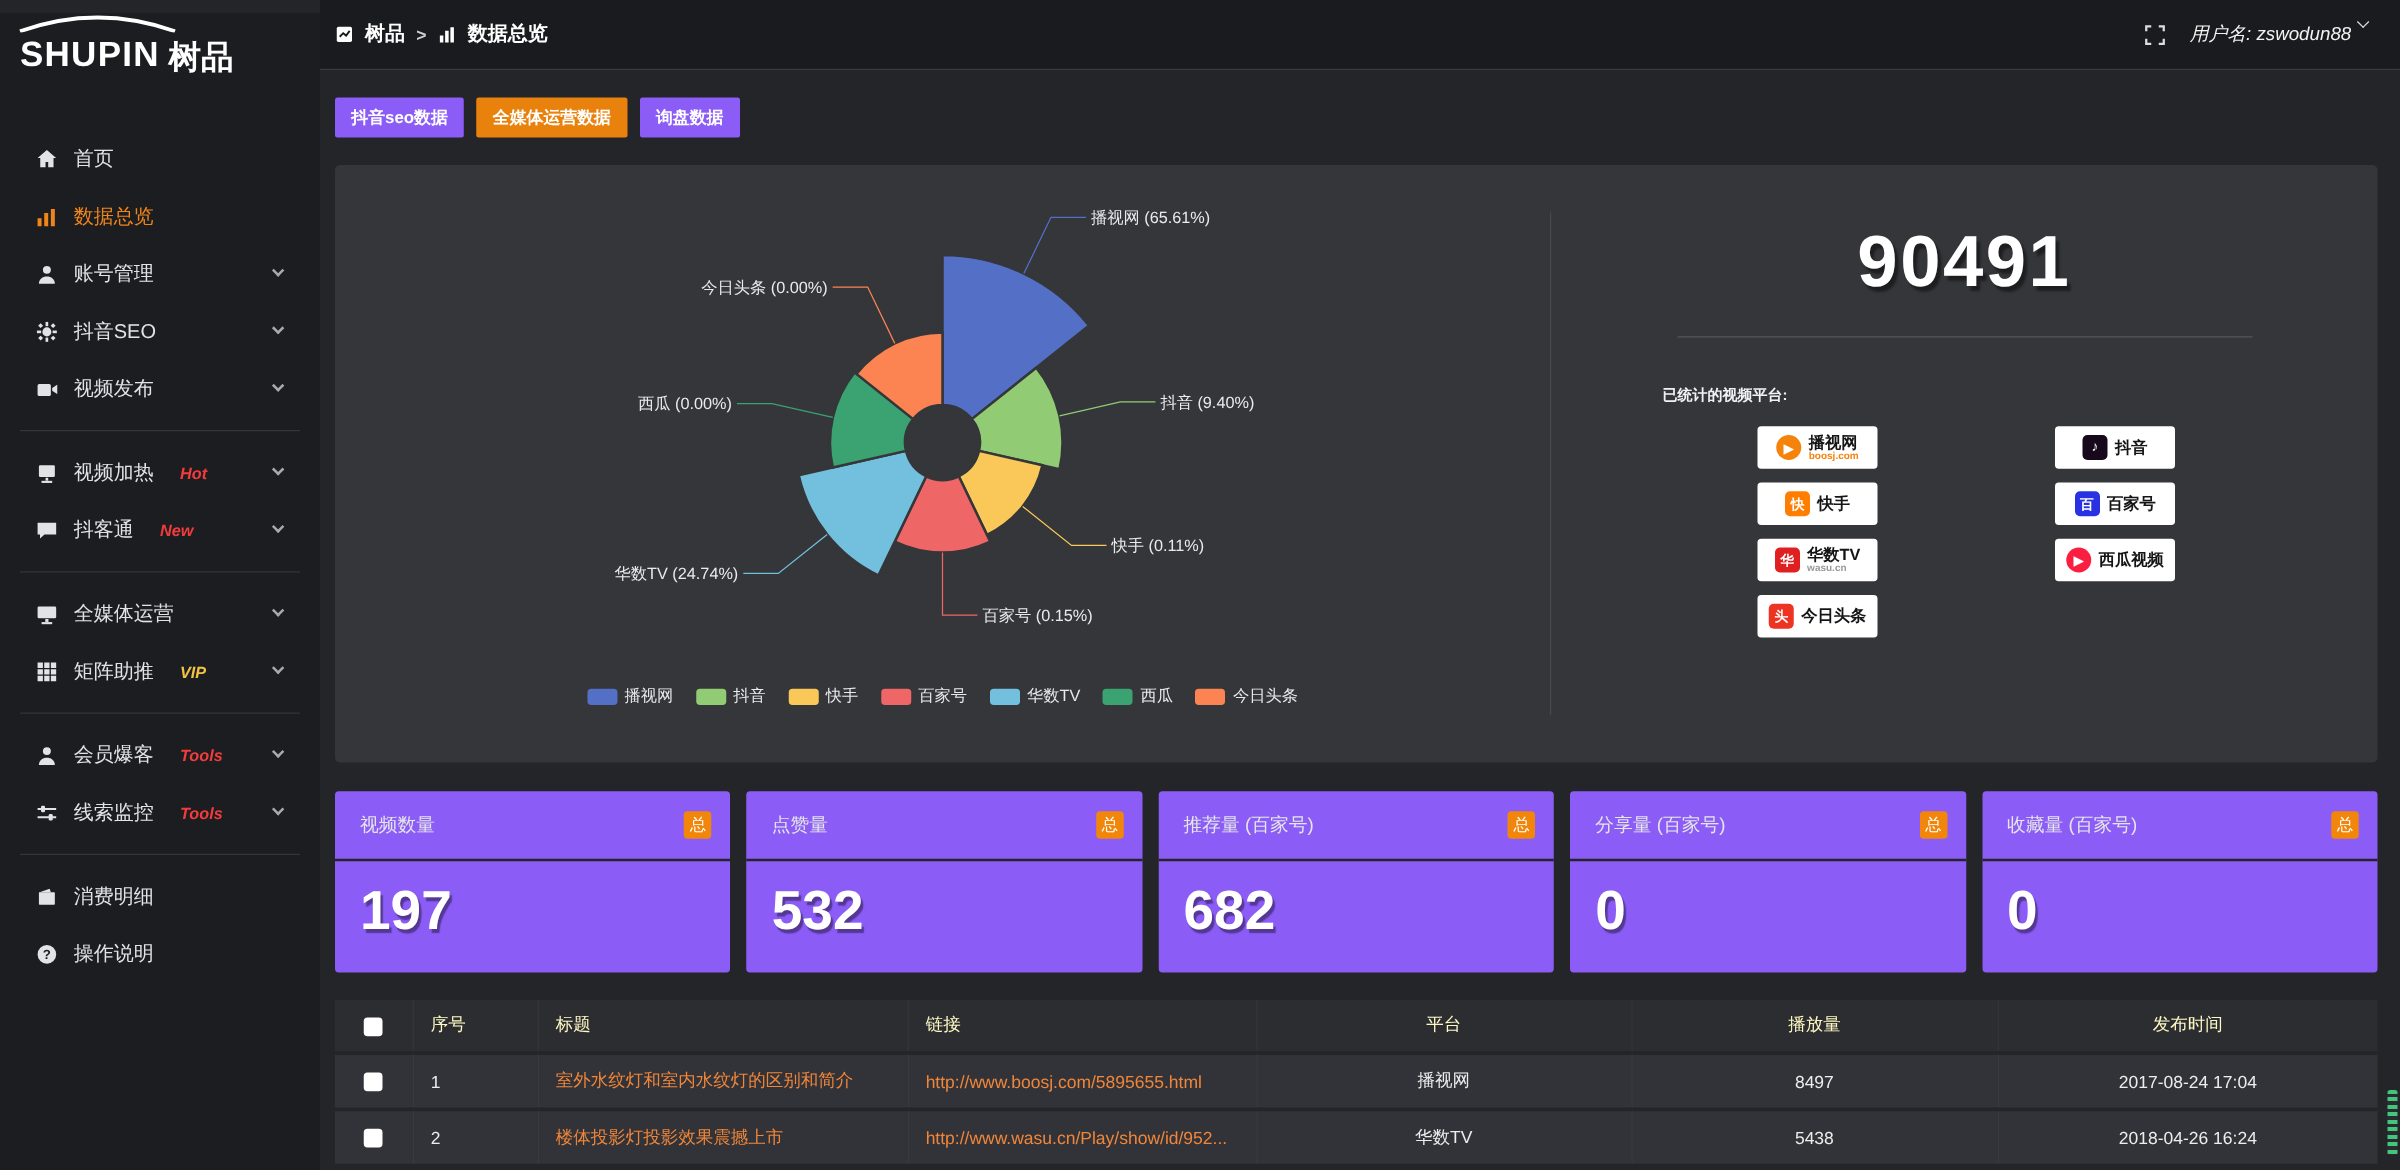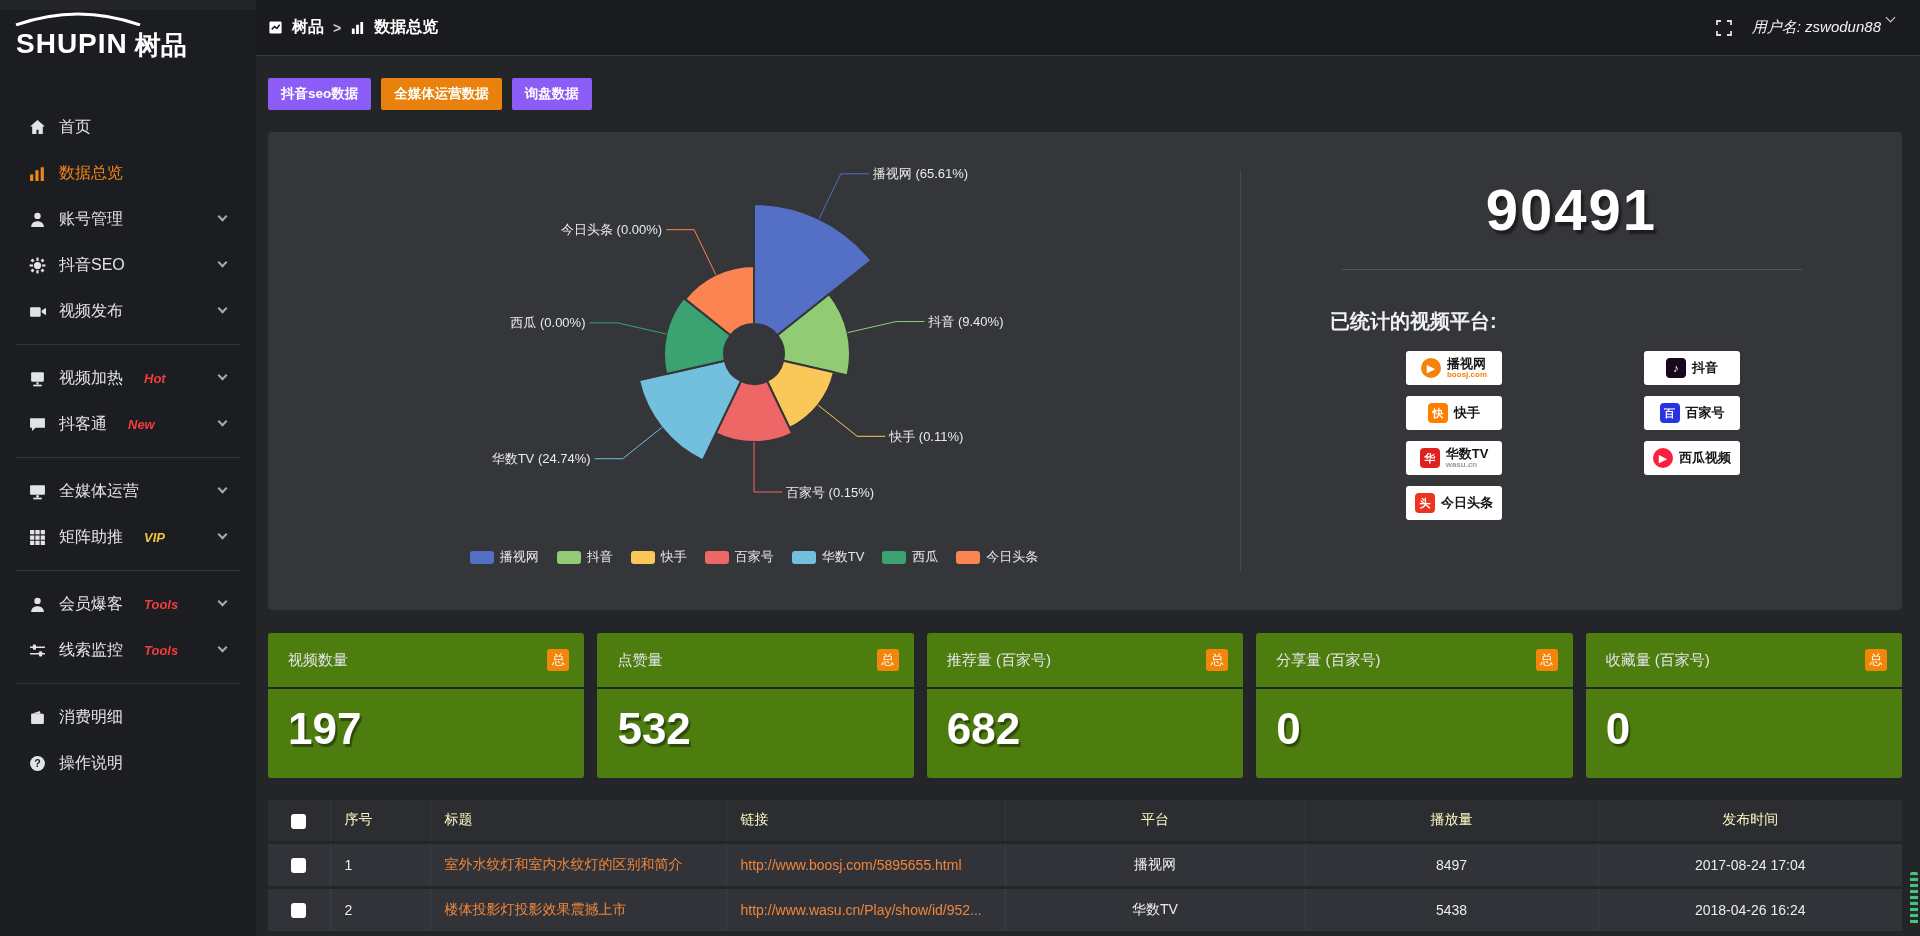--- a/index.html
+++ b/index.html
@@ -40,31 +40,31 @@
   .chart-left { width:972px; position:relative; }
   .legend { position:absolute; left:0; bottom:44px; width:100%; display:flex; justify-content:center; gap:18px; }
   .legend-item { display:flex; align-items:center; gap:6px; cursor:pointer; }
   .legend-swatch { width:24px; height:13px; border-radius:3px; }
   .legend-label { font-size:13px; color:#e8e9eb; }
   .vdiv { width:1px; background:#47484b; margin:38px 0; }
   .chart-right { flex:1; padding-top:44px; }
   .total-num { text-align:center; font-size:58px; font-weight:800; color:#fff; text-shadow:3px 4px 2px rgba(0,0,0,.45); letter-spacing:2px; }
   .total-label { text-align:center; font-size:14px; font-weight:700; color:#e8e9eb; margin-top:18px; letter-spacing:1px; }
   .hdiv { width:460px; border-top:1px solid #55565a; margin:26px auto 0; }
-  .platforms-label { margin:38px 0 0 89px; font-size:20px; font-weight:700; color:#f0f1f3; }
+  .platforms-label { margin:38px 0 0 89px; font-size:12px; font-weight:700; color:#f0f1f3; }
   .platform-grid { margin:16px 0 0 165px; display:grid; grid-template-rows:repeat(4,34px); grid-auto-flow:column; grid-auto-columns:max-content; column-gap:142px; row-gap:11px; }
   .platform-badge { min-width:96px; height:34px; background:#fff; border-radius:3px; display:flex; align-items:center; justify-content:center; gap:6px; padding:0 9px; }
   .pf-icon { width:20px; height:20px; border-radius:4px; display:flex; align-items:center; justify-content:center; color:#fff; font-size:11px; font-weight:bold; flex:none; }
   .pf-text { display:flex; flex-direction:column; line-height:1.05; }
   .pf-name { color:#151515; font-size:13px; font-weight:800; white-space:nowrap; }
   .pf-sub { font-size:8px; font-weight:700; }
 
   
   .cards-row { margin-top:23px; display:flex; gap:13px; }
-  .card { flex:1; height:145px; background:#4d7c0f; border-radius:3px; }
+  .card { flex:1; height:145px; background:#8b5cf6; border-radius:3px; }
   .card-head { height:56px; display:flex; align-items:center; justify-content:space-between; padding:0 15px 0 20px; border-bottom:2px solid #242528; }
   .card-label { font-size:15px; color:#e5e6e8; }
   .card-badge { width:22px; height:22px; background:#f2860b; border-radius:3px; color:#fff; font-size:13px; display:flex; align-items:center; justify-content:center; }
   .card-value { padding:15px 20px 0; font-size:44px; font-weight:800; color:#fff; text-shadow:2px 3px 1px rgba(0,0,0,.4); }
 
   
   .table-wrap { margin-top:22px; }
   table { width:100%; border-collapse:collapse; table-layout:fixed; }
   thead tr { background:#2c2d31; }
   tbody tr { background:#323338; }

